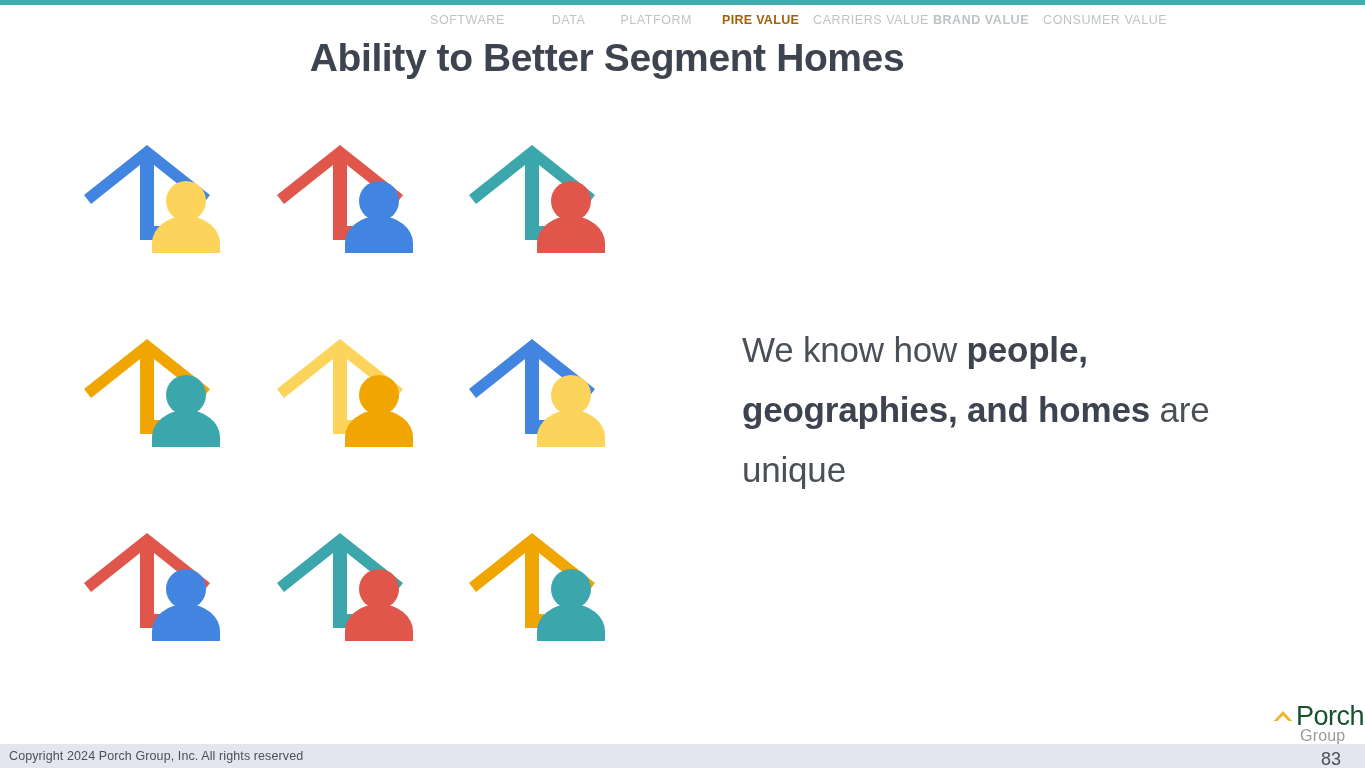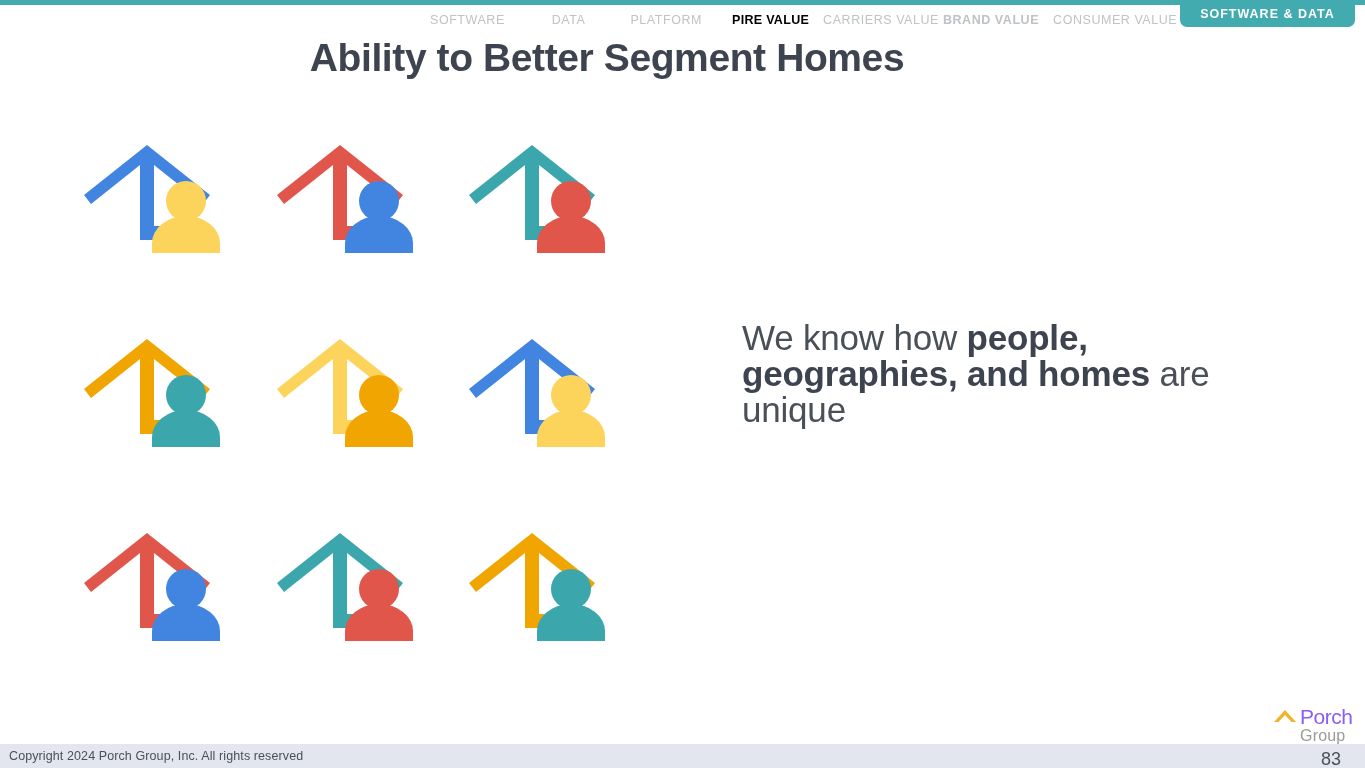--- a/index.html
+++ b/index.html
@@ -42,27 +42,27 @@
     justify-content: flex-start;
   }
   .nav-item {
     font-size: 12.5px;
     letter-spacing: 0.55px;
     color: #BFC3C6;
     white-space: nowrap;
     font-weight: 400;
   }
   .nav-item.s0 { margin-right: 47px; }
-  .nav-item.s1 { margin-right: 45px; }
+  .nav-item.s1 { margin-right: 35px; }
   .nav-item.s2 { margin-right: 30px; }
   .nav-item.s3 { margin-right: 14px; }
   .nav-item.s4 { margin-right: 4px; }
   .nav-item.s5 { margin-right: 14px; font-weight: bold; }
   .nav-item.active {
-    color: #000000;
+    color: #a16207;
     font-weight: 700;
     letter-spacing: 0.3px;
   }
   .nav-cta {
     position: absolute;
     top: 0px;
     left: 1180px;
     width: 175px;
     height: 27px;
     background: #42ABAF;
@@ -116,21 +116,21 @@
   .cell.c2 { left: 385px; }
   .cell svg { display: block; width: 150px; height: 135px; }
 
   
   .blurb {
     position: absolute;
     left: 742px;
     top: 320px;
     width: 540px;
     font-size: 35px;
-    line-height: 36px;
+    line-height: 60px;
     color: #4A5057;
     font-weight: 400;
     letter-spacing: -0.2px;
   }
   .blurb b { font-weight: 700; color: #3D4450; }
 
   
   .logo {
     position: absolute;
     left: 1272px;
@@ -138,22 +138,22 @@
     width: 92px;
     height: 42px;
   }
   .logo-row {
     display: flex;
     align-items: center;
     height: 28px;
   }
   .logo-chev { width: 26px; height: 22px; margin-right: 2px; }
   .logo-word {
-    font-size: 21px;
-    color: #8b5cf6;
+    font-size: 27px;
+    color: #14532d;
     font-weight: 400;
     letter-spacing: -0.5px;
     line-height: 27px;
   }
   .logo-sub {
     font-size: 16px;
     color: #9A9A9A;
     letter-spacing: 0.2px;
     margin-left: 28px;
     margin-top: -3px;
@@ -192,23 +192,20 @@
 <div class="nav">
   <div class="nav-items">
       <div class="nav-item s0">SOFTWARE</div>
       <div class="nav-item s1">DATA</div>
       <div class="nav-item s2">PLATFORM</div>
       <div class="nav-item s3 active">PIRE VALUE</div>
       <div class="nav-item s4">CARRIERS VALUE</div>
       <div class="nav-item s5">BRAND VALUE</div>
       <div class="nav-item s6">CONSUMER VALUE</div>
     </div>
-  <div class="nav-cta" style="background: rgb(66, 171, 175);">
-    <span>SOFTWARE &amp; DATA</span>
-  </div>
 </div>
 
 <div class="title">Ability to Better Segment Homes</div>
 
 <div class="grid">
     <div class="grid-row">
       <div class="cell c0">
         <svg viewBox="0 0 150 135">
           <path d="M6 77 L13 86 L62 47 L62 122 L105 122 L105 108 L76 108 L76 47 L125 86 L132 77 L69 27 Z" fill="#4285E0"></path>
           <circle cx="108" cy="83" r="20" fill="#FCD45C"></circle>

